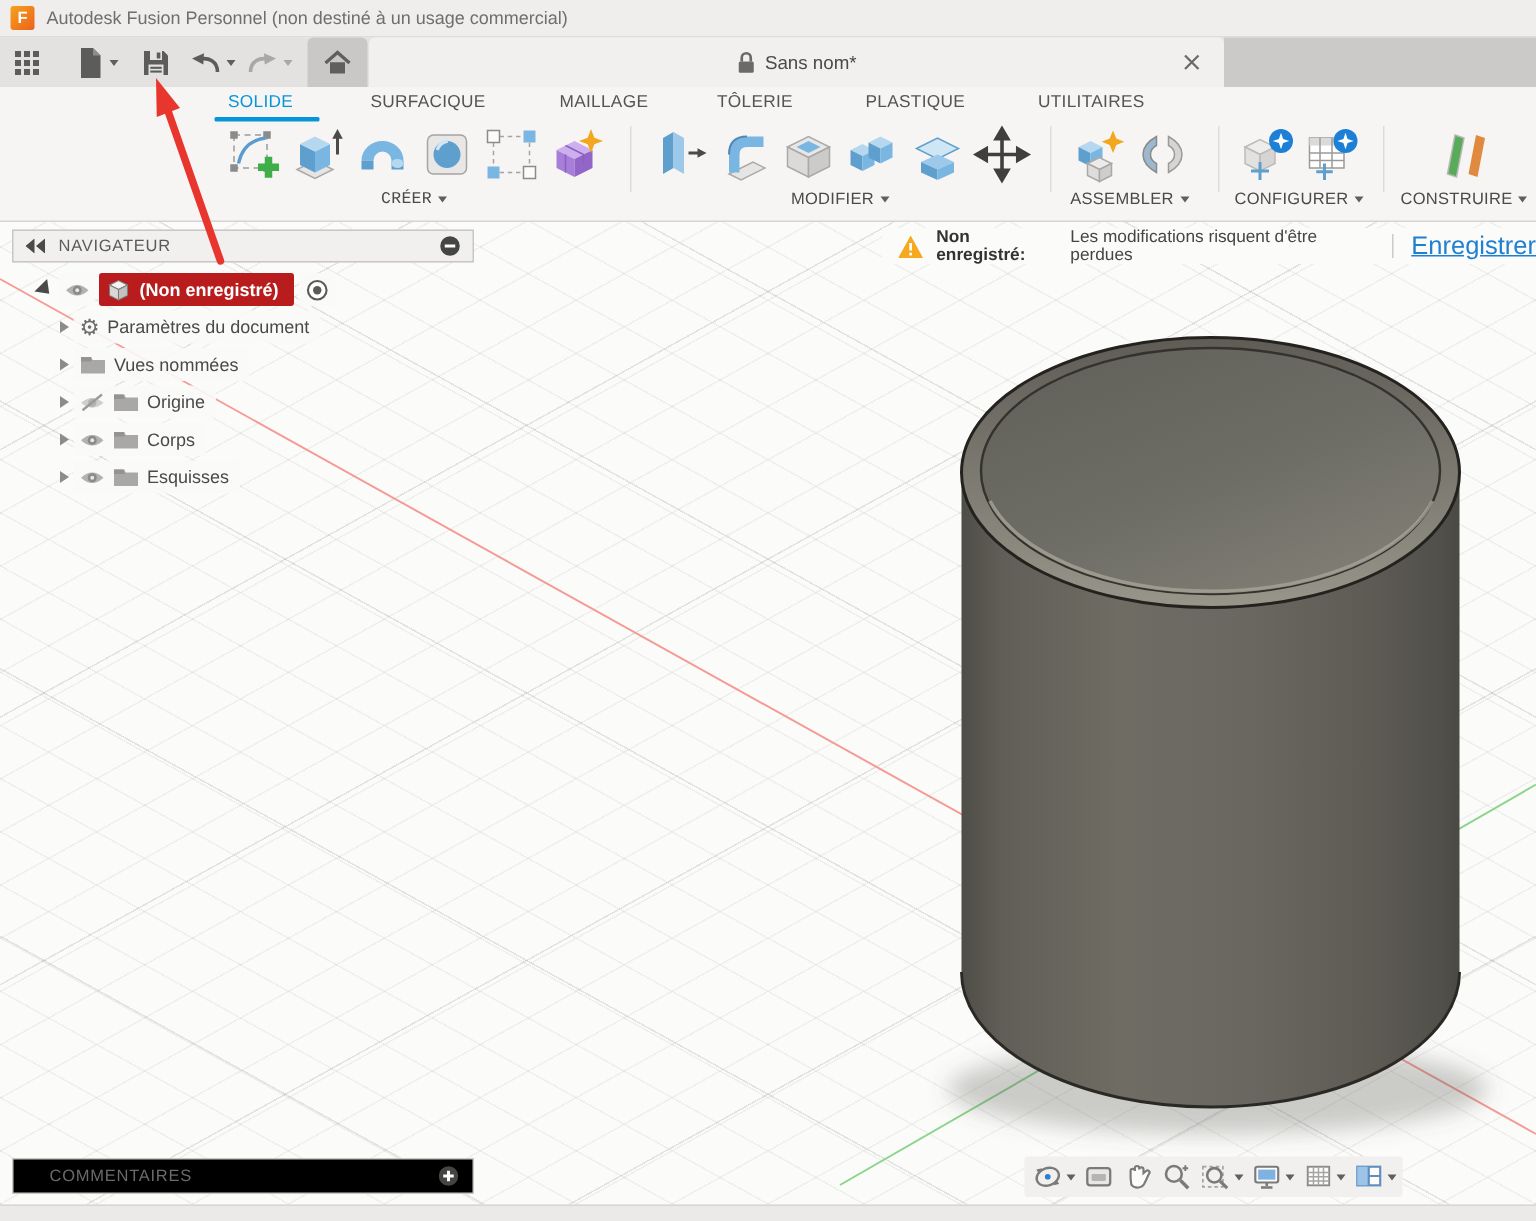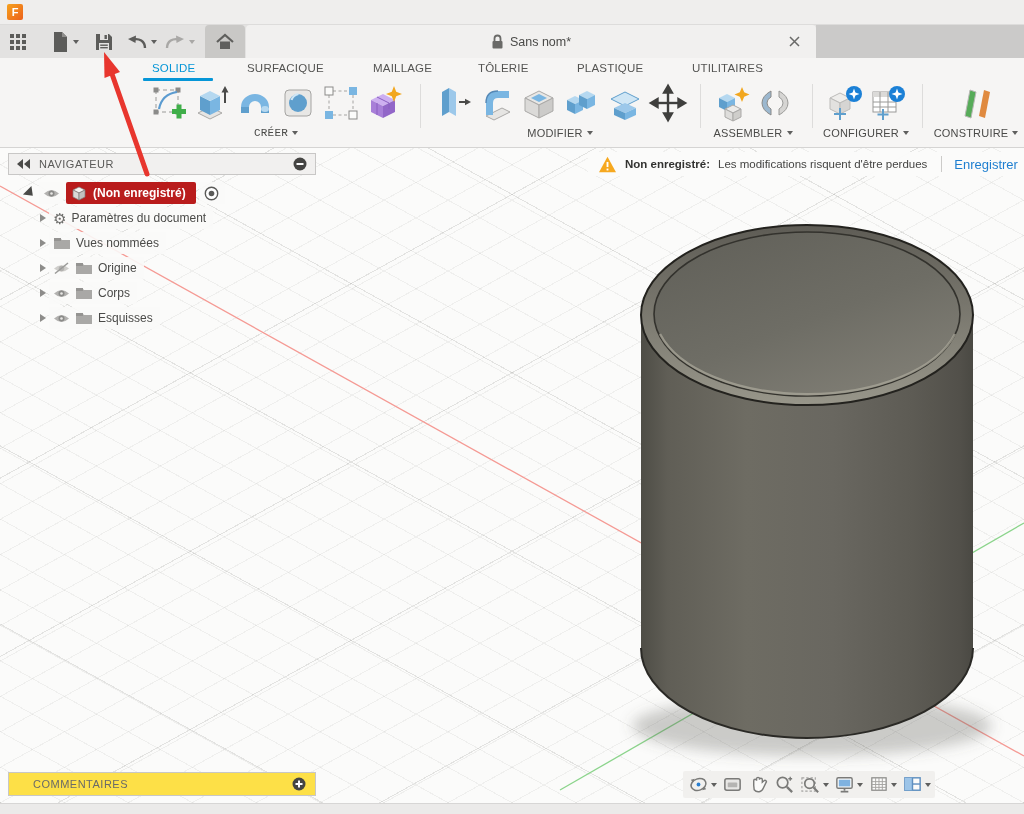--- a/index.html
+++ b/index.html
@@ -56,39 +56,40 @@
   .chip.selected .tree-label { color:#ffffff; font-weight:bold; }
   .tri-outline { width:0; height:0; border-top:4.5px solid transparent; border-bottom:4.5px solid transparent; border-left:6.5px solid #8d8c8a; }
   .tri-expanded { width:0; height:0; border-left:6px solid transparent; border-right:6px solid transparent; border-bottom:8px solid #4a4a48; transform:rotate(135deg); }
   .eye-chip { background:rgba(249,249,248,0.9); border-radius:2px; width:24px; height:22px; display:flex; align-items:center; justify-content:center; }
 
   
   .warnbar { position:absolute; left:588px; top:152px; width:436px; height:24px; background:rgba(251,251,250,0.97); display:flex; align-items:center; }
   .warn-label { font-size:11.5px; font-weight:bold; color:#333331; margin:0 8px 0 8px; }
   .warn-msg { font-size:11.5px; color:#454543; }
   .warn-sep { width:1px; height:16px; background:#cccbc9; margin:0 12px 0 14px; }
-  .warn-action { font-size:13px; color:#1f7fd0; }
+  .warn-action { font-size:17px; color:#1f7fd0;text-decoration:underline; }
 
   
-  .comments-bar { position:absolute; left:8px; top:772px; width:308px; height:24px; background:#fde047; border:1px solid #c8c7c6; display:flex; align-items:center; }
+  .comments-bar { position:absolute; left:8px; top:772px; width:308px; height:24px; background:#000000; border:1px solid #c8c7c6; display:flex; align-items:center; }
   .comments-title { font-size:11px; color:#6a6a68; letter-spacing:.5px; margin-left:24px; }
   .view-toolbar { position:absolute; left:683px; top:771px; width:252px; height:27px; background:#f1f0ee; border-radius:2px; display:flex; align-items:center; justify-content:center; gap:5px; padding:0 4px; }
   .vt-btn { display:flex; align-items:center; gap:2px; }
   .bottom-strip { position:absolute; left:0; top:803px; width:1024px; height:11px; background:#ebeae9; border-top:1px solid #d7d6d5; }
 
   .spacer { flex:1; }
   .annotation-layer { position:absolute; left:0; top:0; width:1024px; height:814px; pointer-events:none; z-index:60; }
 </style>
 </head>
 <body>
 
 <div id="app">
 
   <div class="titlebar">
     <div class="app-logo">F</div>
+    <div class="app-title">Autodesk Fusion Personnel (non destiné à un usage commercial)</div>
   </div>
 
   <div class="qat">
     <div class="qat-btn" style="left:8px;">
       <svg width="20" height="20" viewBox="0 0 20 20">
         <g fill="#5c5c5a">
           <rect x="2" y="2" width="4" height="4"></rect>
             <rect x="8" y="2" width="4" height="4"></rect>
             <rect x="14" y="2" width="4" height="4"></rect>
           <rect x="2" y="8" width="4" height="4"></rect>

